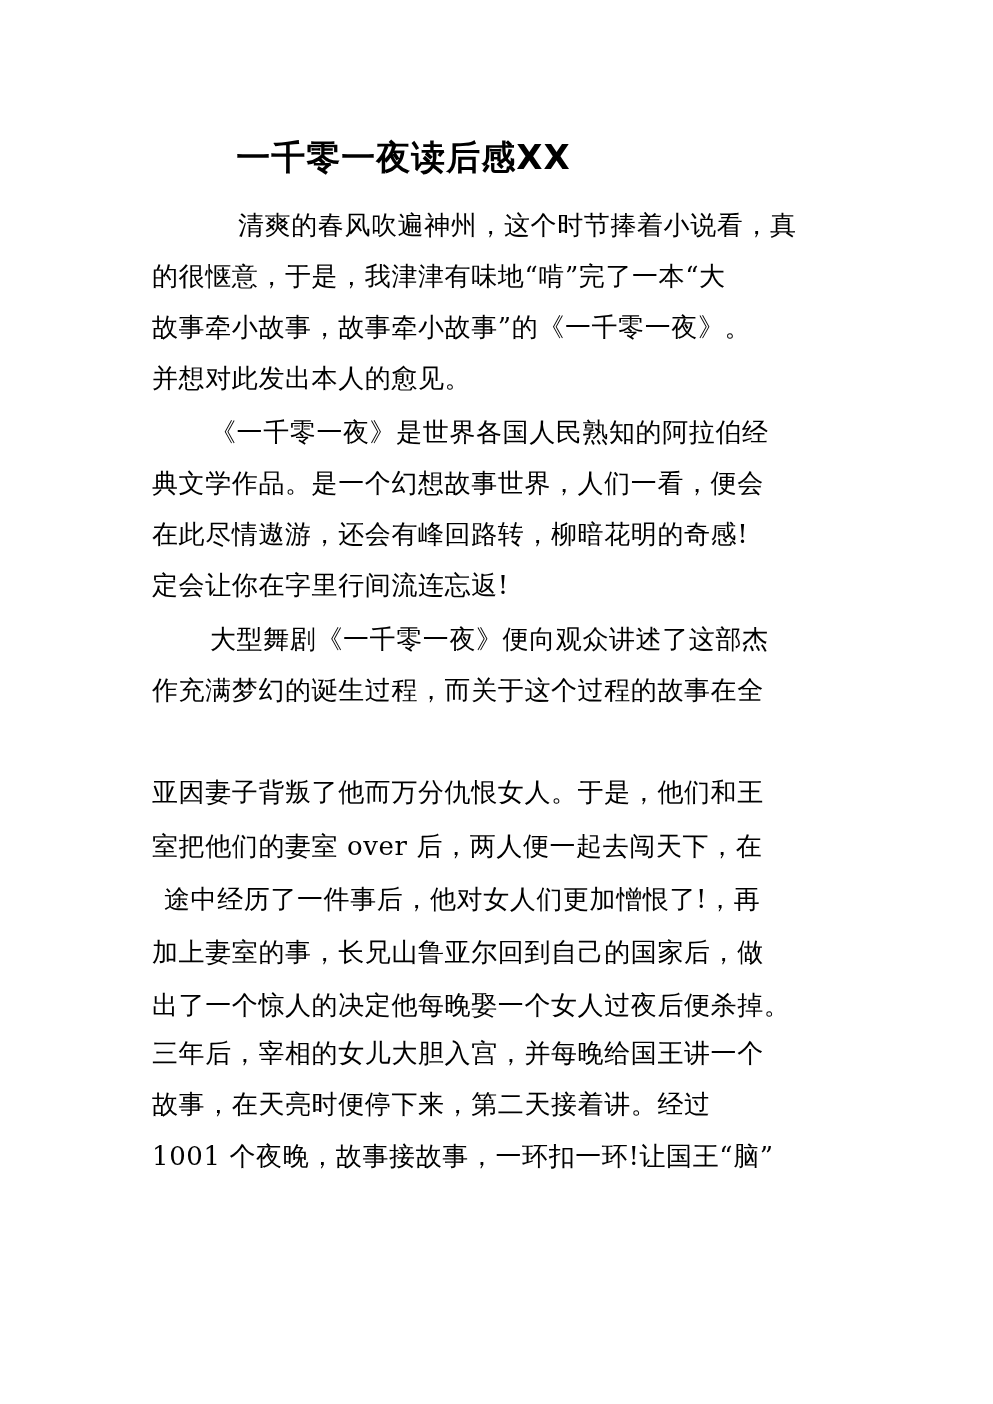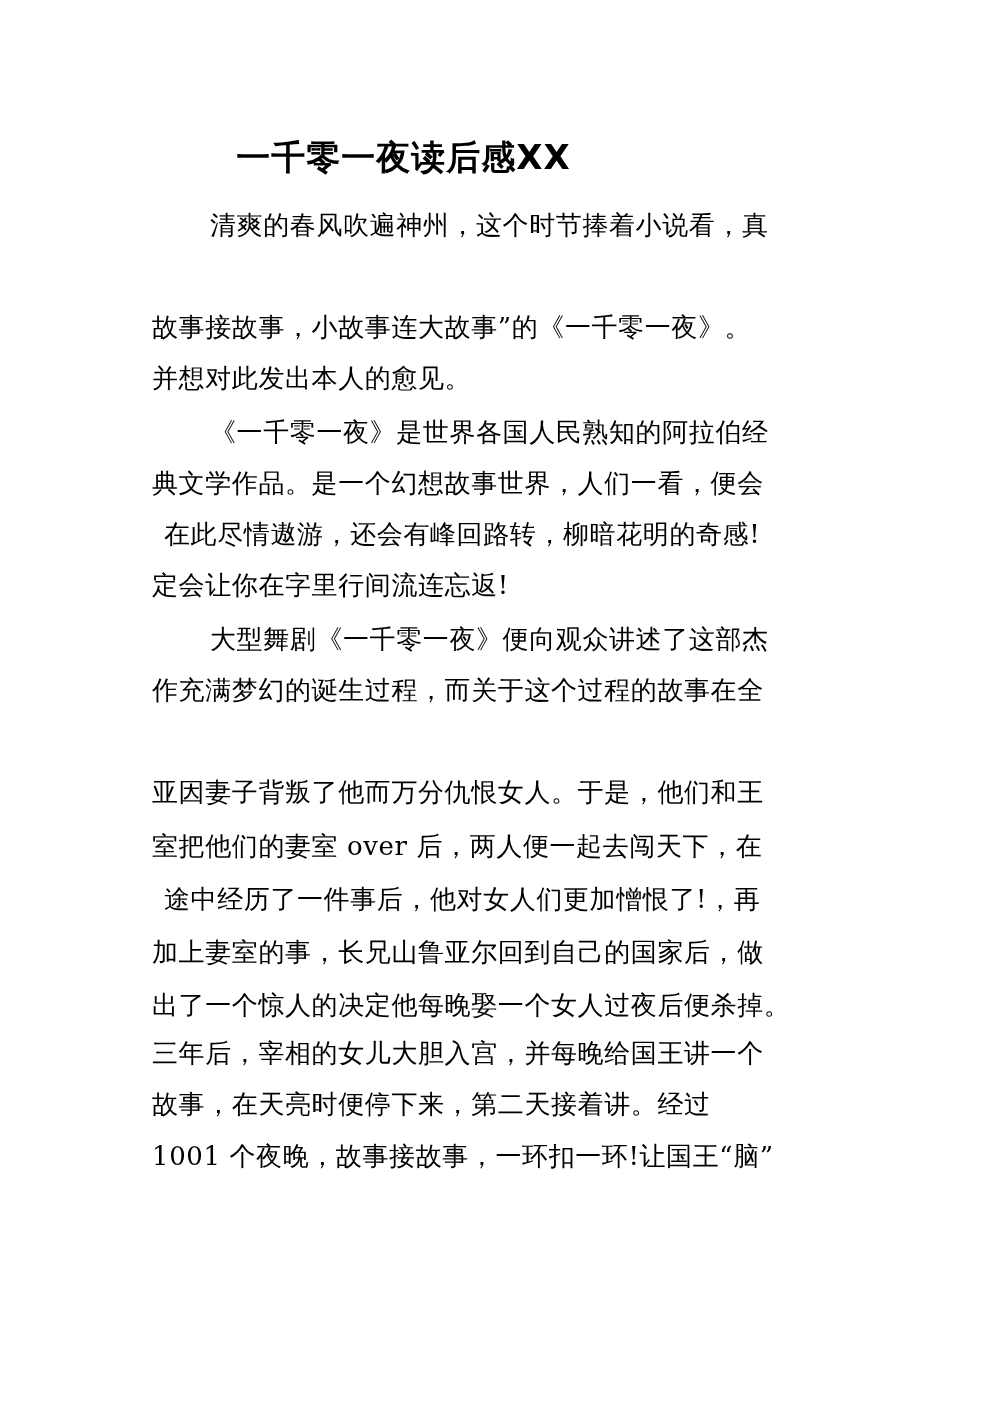--- a/index.html
+++ b/index.html
@@ -47,27 +47,28 @@
       left: 210px;
     }
   </style>
 </head>
 <body>
 
 <div class="page">
 
   <div class="title">一千零一夜读后感XX</div>
 
-  <div class="line indent" style="top:205px;">清爽的春风吹遍神州，这个时节捧着小说看，真</div>
-  <div class="line" style="top:307px;">故事接故事，小故事连大故事”的《一千零一夜》。</div>
+  <div class="line indent" style="top:205px;margin-left:28px;">清爽的春风吹遍神州，这个时节捧着小说看，真</div>
+  <div class="line" style="top:256px;">的很惬意，于是，我津津有味地“啃”完了一本“大</div>
+  <div class="line" style="top:307px;">故事牵小故事，故事牵小故事”的《一千零一夜》。</div>
   <div class="line" style="top:358px;">并想对此发出本人的愈见。</div>
 
   <div class="line" style="top:463px;">典文学作品。是一个幻想故事世界，人们一看，便会</div>
   <div class="line indent" style="top:412px;">《一千零一夜》是世界各国人民熟知的阿拉伯经</div>
-  <div class="line" style="top:514px;margin-left:12px;">在此尽情遨游，还会有峰回路转，柳暗花明的奇感!</div>
+  <div class="line" style="top:514px;">在此尽情遨游，还会有峰回路转，柳暗花明的奇感!</div>
   <div class="line" style="top:565px;">定会让你在字里行间流连忘返!</div>
 
   <div class="line indent" style="top:619px;">大型舞剧《一千零一夜》便向观众讲述了这部杰</div>
   <div class="line" style="top:670px;">作充满梦幻的诞生过程，而关于这个过程的故事在全</div>
   <div class="line" style="top:772px;">亚因妻子背叛了他而万分仇恨女人。于是，他们和王</div>
   <div class="line" style="top:826px;">室把他们的妻室 over 后，两人便一起去闯天下，在</div>
   <div class="line" style="top:879px;margin-left:12px;">途中经历了一件事后，他对女人们更加憎恨了!，再</div>
   <div class="line" style="top:932px;">加上妻室的事，长兄山鲁亚尔回到自己的国家后，做</div>
   <div class="line" style="top:985px;">出了一个惊人的决定他每晚娶一个女人过夜后便杀掉。</div>
   <div class="line" style="top:1033px;">三年后，宰相的女儿大胆入宫，并每晚给国王讲一个</div>

